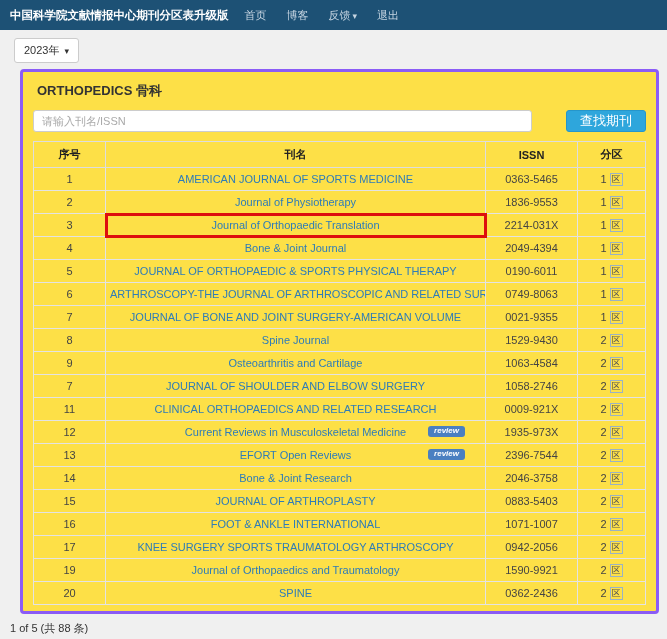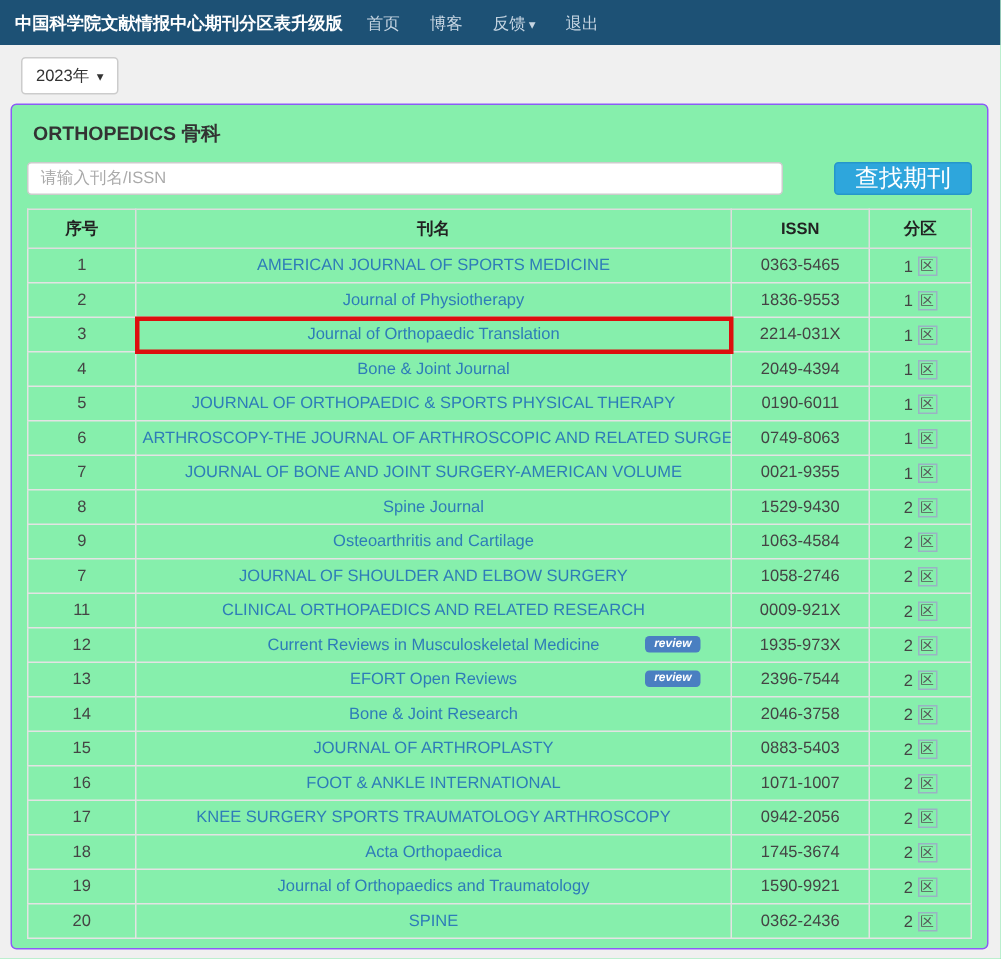--- a/index.html
+++ b/index.html
@@ -29,39 +29,39 @@
   
   .year-btn {
     margin: 8px 0 0 14px;
     background: #ffffff; border: 1px solid #ccc; border-radius: 3px;
     font-size: 11px; color: #333; padding: 4px 9px;
     cursor: pointer; font-family: inherit;
   }
 
   
   .card {
-    margin: 6px 8px 0 7px;
-    background: #86efac; border: 1px solid #8b5cf6; border-radius: 4px;
+    margin: 6px 8px 0 20px;
+    background: #fde047; border: 3px solid #8b5cf6; border-radius: 4px;
     padding: 8px 10px 6px 10px;
   }
   .card-title {
     font-size: 13px; font-weight: bold; color: #333;
     margin: 2px 0 10px 4px;
   }
 
   .search-row { display: flex; margin: 0 0 9px 0; gap: 28px; }
   .search-input {
     flex: 1; height: 22px; border: 1px solid #ccc; border-radius: 3px;
     font-size: 11px; padding: 0 8px; color: #333; font-family: inherit;
   }
   .search-input::placeholder { color: #aaa; }
   .search-btn {
     margin-left: 6px; height: 22px; padding: 0 13px;
     background: #2ea6dc; border: 1px solid #2596cb; border-radius: 3px;
-    color: #fff; font-size: 16px; cursor: pointer; font-family: inherit;
+    color: #fff; font-size: 13px; cursor: pointer; font-family: inherit;
   }
 
   
   table { width: 100%; border-collapse: collapse; font-size: 11px; table-layout: fixed; }
   th {
     border: 1px solid #ddd; padding: 5px 4px; text-align: center;
     font-weight: bold; color: #222; height: 24px;
   }
   td {
     border: 1px solid #e3e3e3; padding: 4px 4px; text-align: center;
@@ -291,29 +291,20 @@
   <tr>
     <td>17</td>
     <td class="name-cell">
       <a class="journal-link" href="#">KNEE SURGERY SPORTS TRAUMATOLOGY ARTHROSCOPY</a>
       
     </td>
     <td>0942-2056</td>
     <td><span>2</span><span class="qu">区</span></td>
   </tr>
 
-  <tr>
-    <td>18</td>
-    <td class="name-cell">
-      <a class="journal-link" href="#">Acta Orthopaedica</a>
-      
-    </td>
-    <td>1745-3674</td>
-    <td><span>2</span><span class="qu">区</span></td>
-  </tr>
 
   <tr>
     <td>19</td>
     <td class="name-cell">
       <a class="journal-link" href="#">Journal of Orthopaedics and Traumatology</a>
       
     </td>
     <td>1590-9921</td>
     <td><span>2</span><span class="qu">区</span></td>
   </tr>

